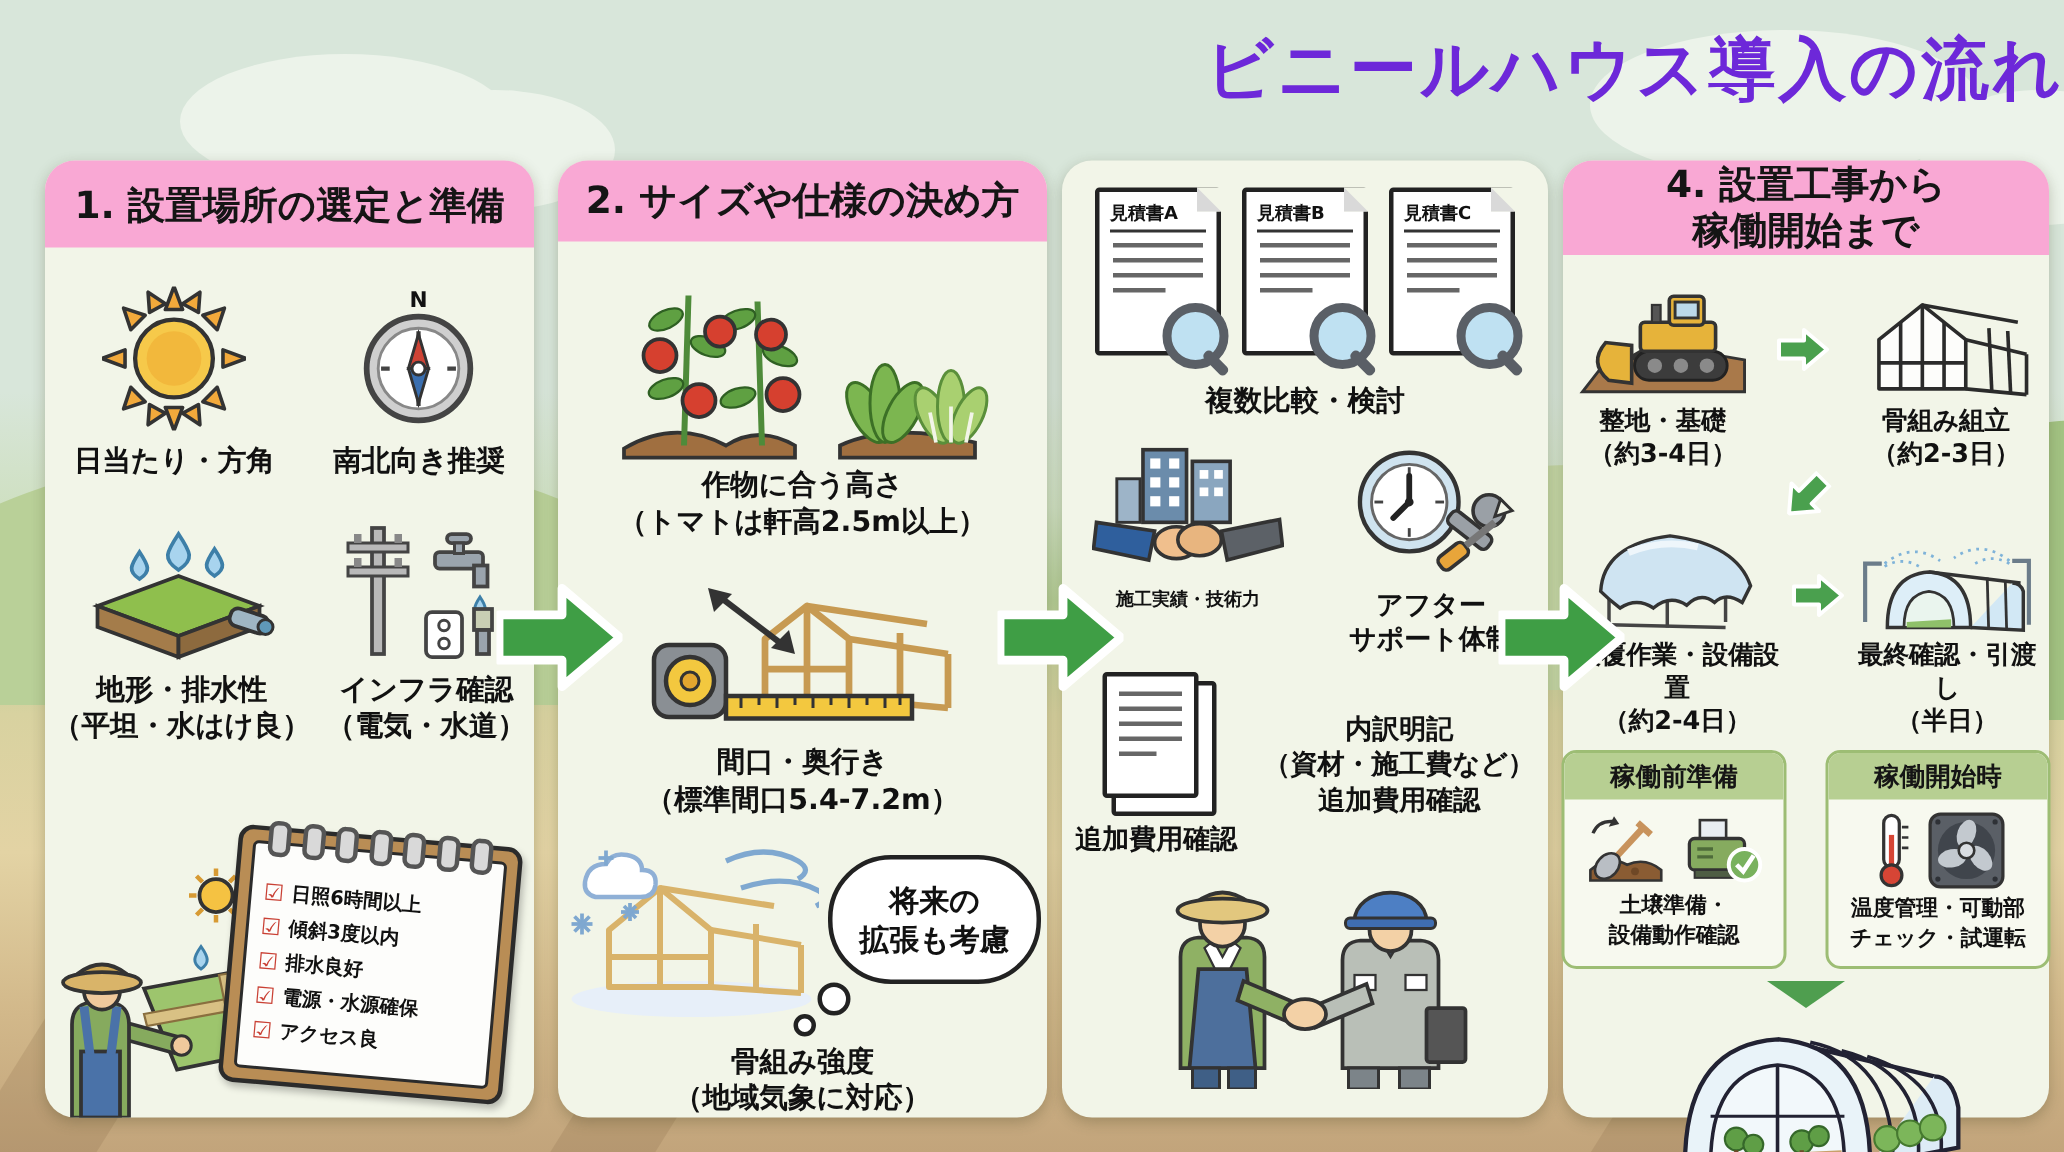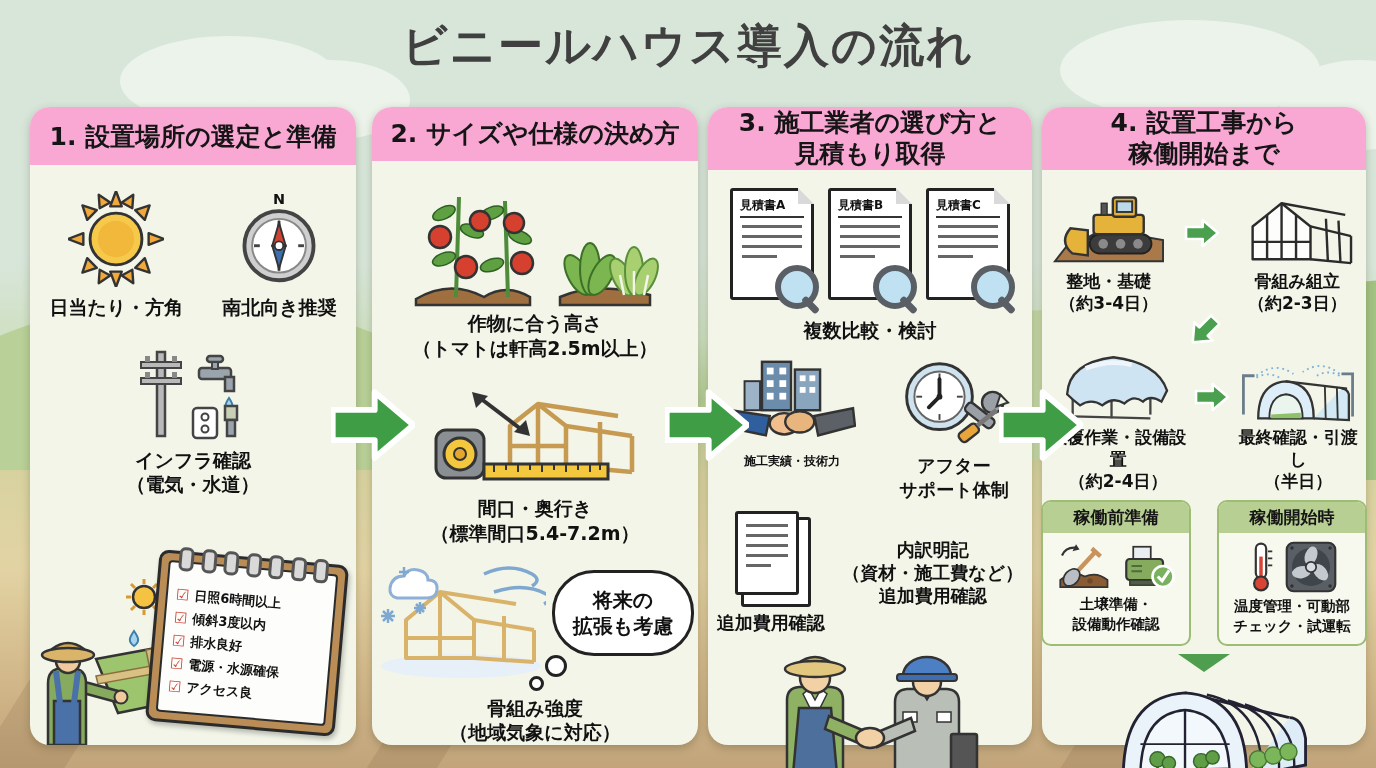--- a/index.html
+++ b/index.html
@@ -5,22 +5,22 @@
   html,body{margin:0;padding:0;background:#c9b48a;}
   .stage{position:relative;width:1376px;height:768px;overflow:hidden;
     font-family:"DejaVu Sans","Liberation Sans",sans-serif;color:#111;}
   
   .backdrop{position:absolute;inset:0;
     background:linear-gradient(180deg,#d8e6da 0%,#d8e6da 34%,#cfe0c2 44%,#b4cd96 52%,#d8d2a0 62%,#e3d3a4 74%,#d2b88a 88%,#c2a47b 100%);}
   .cloud{position:absolute;background:#ecf3ea;border-radius:50%;}
   .hill{position:absolute;border-radius:50% 50% 0 0/100% 100% 0 0;}
   .stripe{position:absolute;background:rgba(120,90,55,.16);transform:skewX(-32deg);}
   
-  .title{position:absolute;top:16px;left:0;width:100%;text-align:center;
-    font-size:45px;font-weight:800;letter-spacing:2px;color:#404040;}
+  .title{position:absolute;top:16px;left:0;width:100%;text-align:right;
+    font-size:45px;font-weight:800;letter-spacing:2px;color:#6d28d9;}
   
   .panel{position:absolute;top:107px;height:638px;background:#f2f5e8;border-radius:20px;
     box-shadow:0 3px 9px rgba(60,60,30,.28);display:flex;flex-direction:column;}
   .band{background:#f9a8d4;border-radius:20px 20px 0 0;display:flex;flex-direction:column;
     justify-content:center;align-items:center;font-weight:800;color:#151515;text-align:center;}
   .band.one{height:58px;font-size:25px;}
   .band.two{height:86px;font-size:25px;line-height:1.25;}
   .content{flex:1;display:flex;flex-direction:column;align-items:center;}
   .row2{display:flex;width:100%;justify-content:space-around;align-items:flex-start;}
   .cell{display:flex;flex-direction:column;align-items:center;}
@@ -127,20 +127,36 @@
             <line x1="70" y1="57" x2="76" y2="57" stroke="#444" stroke-width="3"></line>
             <polygon points="50,33 43,57 57,57" fill="#cf4335" stroke="#333" stroke-width="2"></polygon>
             <polygon points="50,81 43,57 57,57" fill="#3a6fb0" stroke="#333" stroke-width="2"></polygon>
             <circle cx="50" cy="57" r="4.5" fill="#fff" stroke="#333" stroke-width="2"></circle>
           </svg>
           <div class="cap" style="margin-top:8px;">南北向き推奨</div>
         </div>
       </div>
 
       <div class="row2" style="margin-top:26px;">
+        <div class="cell">
+          <svg width="128" height="96" viewBox="0 0 128 96">
+            <path d="M62,10 C70,22 73,27 62,34 C51,27 54,22 62,10 Z" fill="#a8d4ee" stroke="#3d7fa8" stroke-width="2.5"></path>
+            <path d="M36,22 C42,31 44,35 36,40 C28,35 30,31 36,22 Z" fill="#a8d4ee" stroke="#3d7fa8" stroke-width="2.5"></path>
+            <path d="M86,20 C92,29 94,33 86,38 C78,33 80,29 86,20 Z" fill="#a8d4ee" stroke="#3d7fa8" stroke-width="2.5"></path>
+            <polygon points="8,58 62,38 116,58 62,78" fill="#8fbf4d" stroke="#333" stroke-width="2.5"></polygon>
+            <polygon points="8,58 62,78 62,92 8,72" fill="#a47c4a" stroke="#333" stroke-width="2.5"></polygon>
+            <polygon points="116,58 62,78 62,92 116,72" fill="#8d6a3e" stroke="#333" stroke-width="2.5"></polygon>
+            <rect x="96" y="62" width="26" height="12" rx="5" transform="rotate(18 109 68)" fill="#9fb6c4" stroke="#333" stroke-width="2.5"></rect>
+            <circle cx="120" cy="72" r="5" fill="#5f98b8" stroke="#333" stroke-width="2"></circle>
+          </svg>
+          <div class="cap" style="margin-top:6px;">
+            <span>地形・排水性</span><br>
+            <span>（平坦・水はけ良）</span>
+          </div>
+        </div>
         <div class="cell">
           <svg width="120" height="96" viewBox="0 0 120 96">
             <rect x="24" y="6" width="8" height="84" fill="#b9b9b9" stroke="#444" stroke-width="2.5"></rect>
             <rect x="8" y="16" width="40" height="6" fill="#b9b9b9" stroke="#444" stroke-width="2"></rect>
             <rect x="8" y="32" width="40" height="6" fill="#b9b9b9" stroke="#444" stroke-width="2"></rect>
             <rect x="12" y="10" width="5" height="6" fill="#888"></rect>
               <rect x="39" y="10" width="5" height="6" fill="#888"></rect>
             <rect x="12" y="26" width="5" height="6" fill="#888"></rect>
               <rect x="39" y="26" width="5" height="6" fill="#888"></rect>
             <rect x="66" y="22" width="32" height="11" rx="3" fill="#9aa4ad" stroke="#444" stroke-width="2.5"></rect>
@@ -363,24 +379,20 @@
         </div>
       </div>
       <div class="cap" style="margin-top:18px;">
         <span>骨組み強度</span><br>
         <span>（地域気象に対応）</span>
       </div>
     </div>
   </div>
 
   <div class="panel" style="left:708px;width:324px;">
-    <div class="band two">
-      <span>3. 施工業者の選び方と</span>
-      <span>見積もり取得</span>
-    </div>
     <div class="content">
       <div style="display:flex;gap:14px;margin-top:18px;">
         <div class="doc">
           <span class="fold"></span>
           <span class="dt">見積書A</span>
           <div class="dline"></div>
             <div class="dline"></div>
             <div class="dline"></div>
             <div class="dline short"></div>
           <span class="mag"></span>

